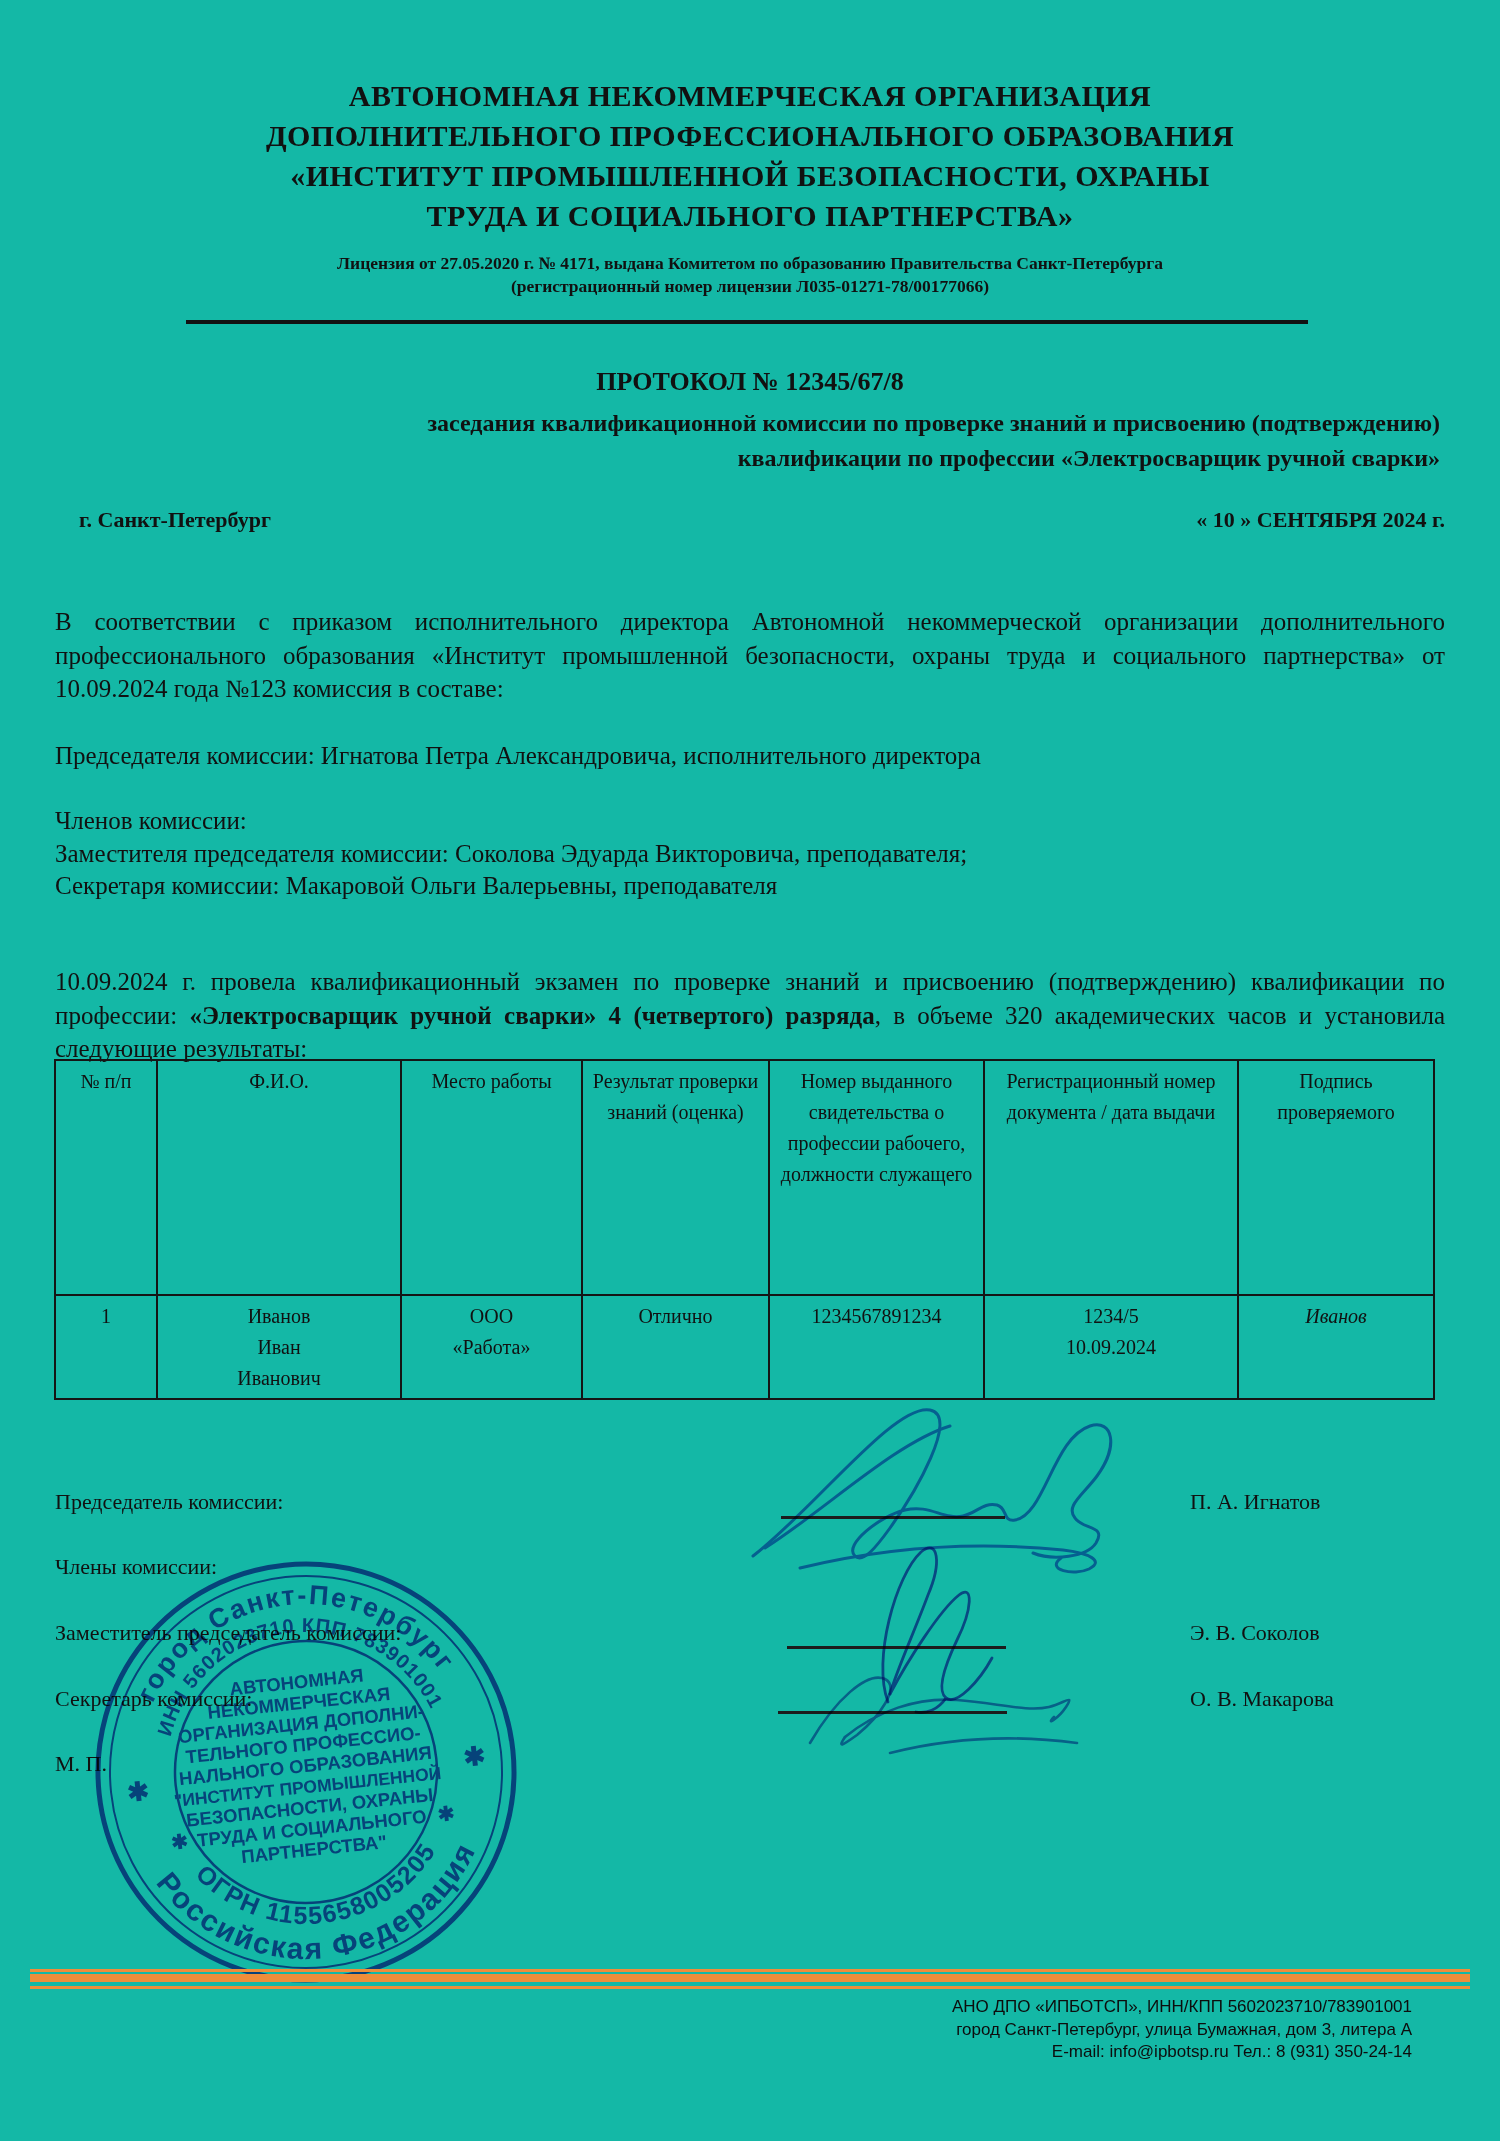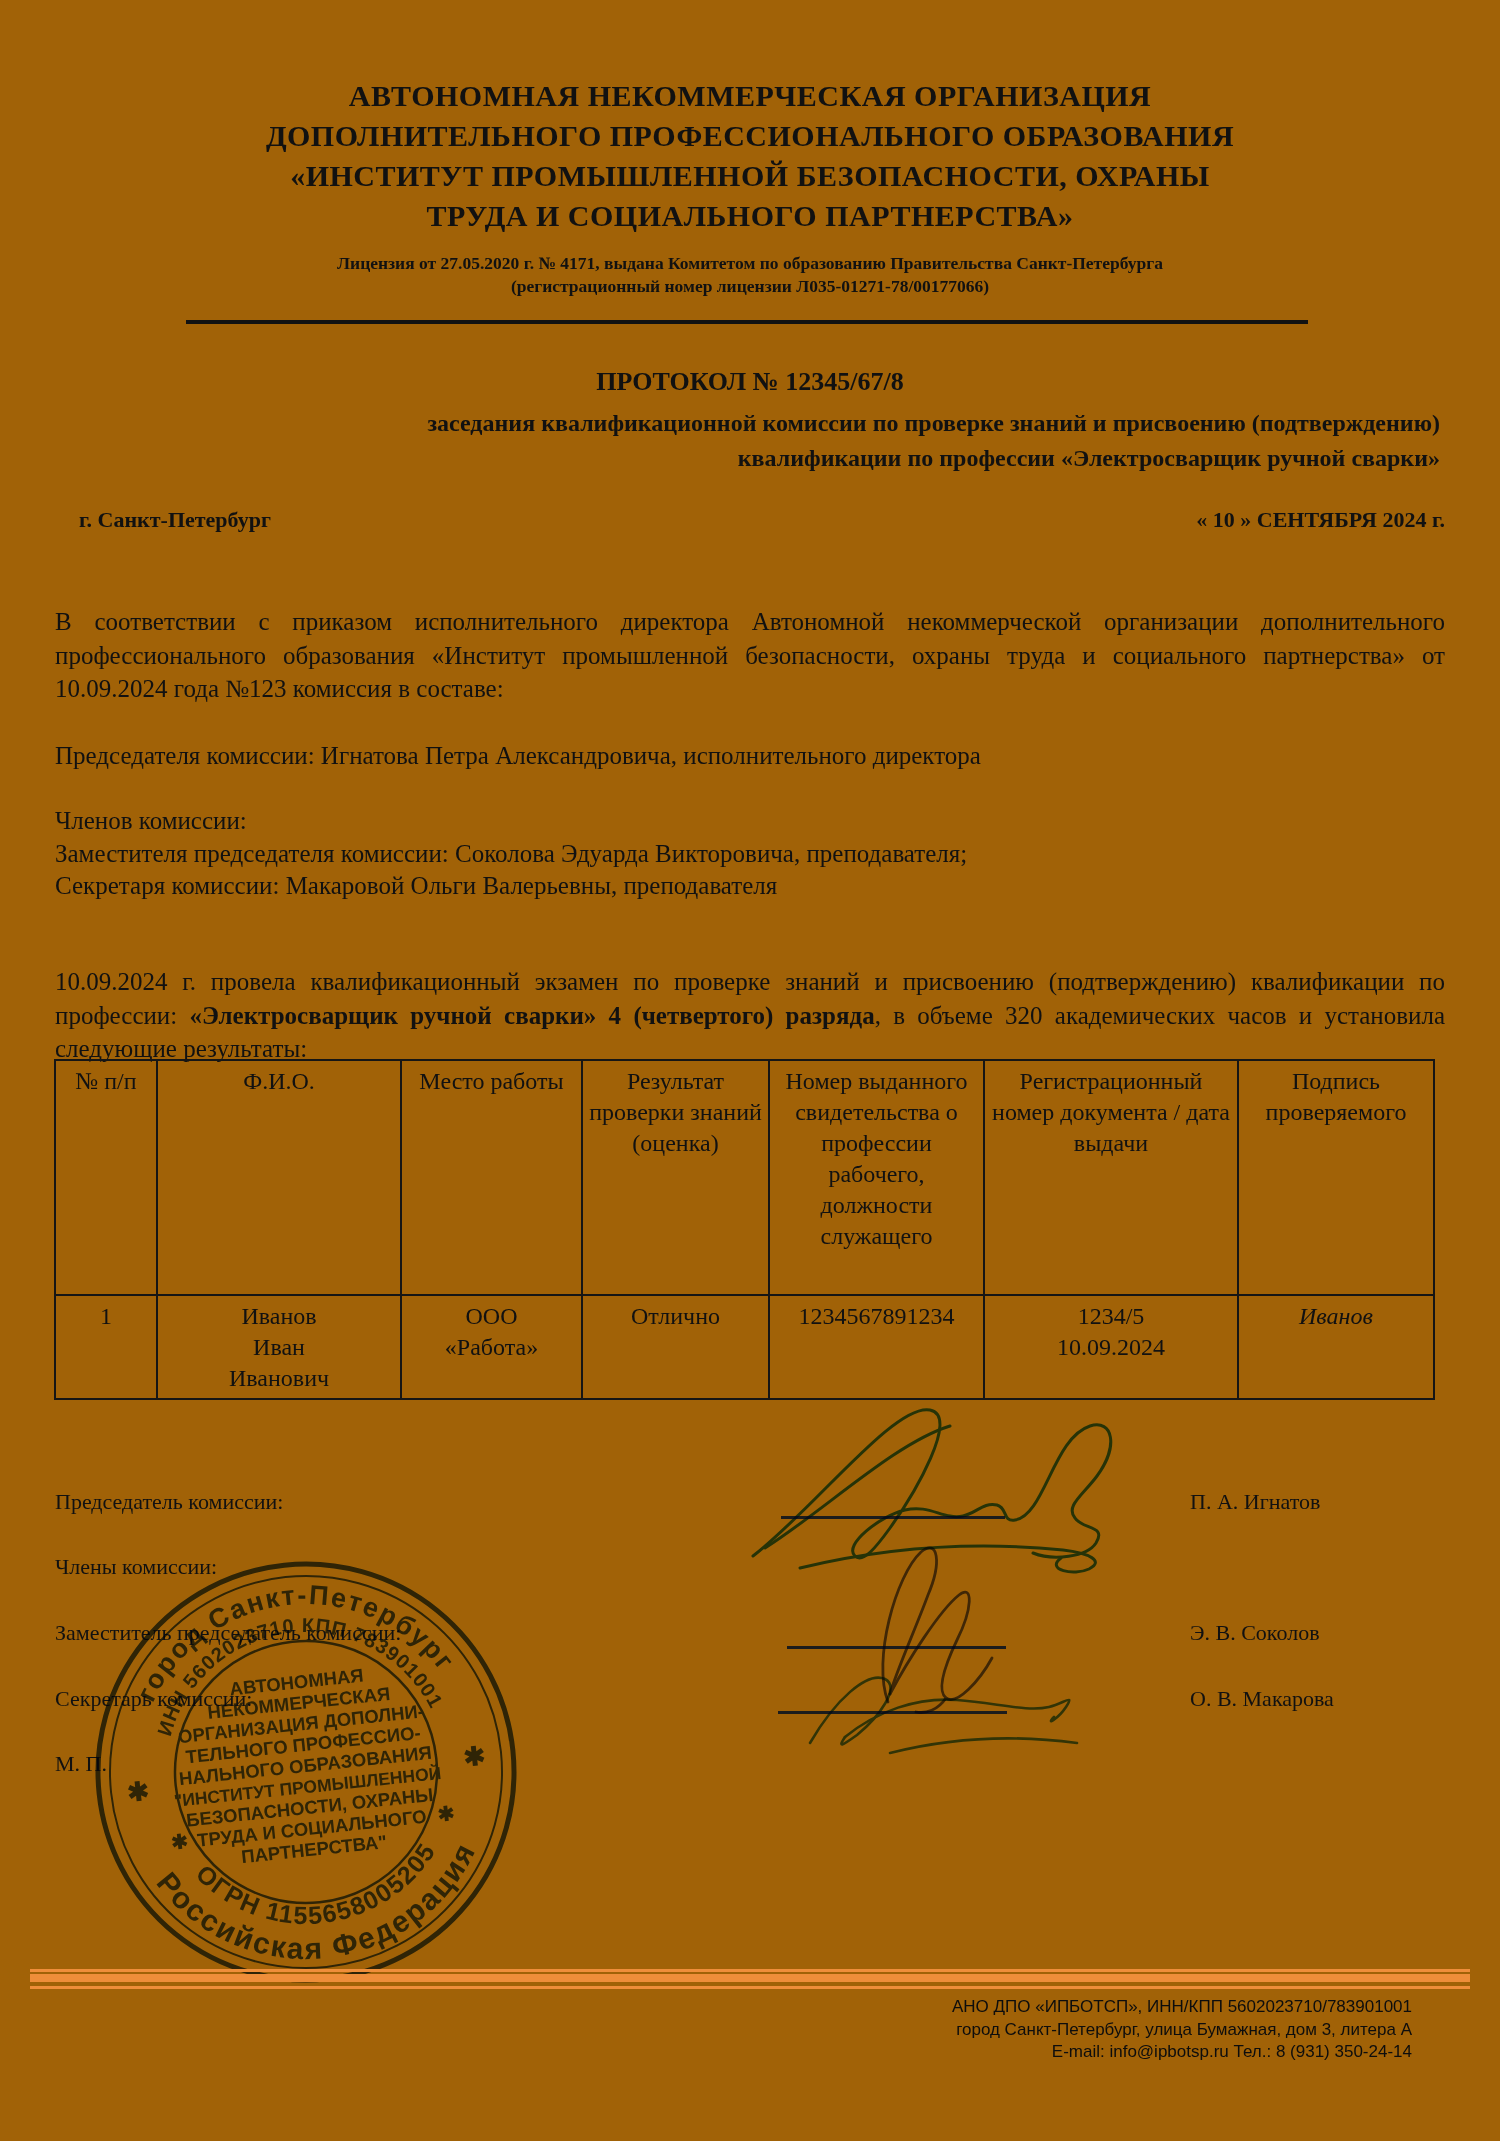--- a/index.html
+++ b/index.html
@@ -1,17 +1,17 @@
 <!DOCTYPE html>
 <html lang="ru"><head>
 <meta charset="utf-8">
 <style>
   html,body{margin:0;padding:0;background:#ffffff;}
   .page{
-    position:relative;width:1500px;height:2141px;background:#a16207;
+    position:relative;width:1500px;height:2141px;background:#14b8a6;
     font-family:"Liberation Serif", serif;color:#111;overflow:hidden;
   }
   .abs{position:absolute;}
   
   .org-header{top:76px;left:0;right:0;text-align:center;font-weight:bold;
     font-size:30px;line-height:40px;letter-spacing:.5px;}
   .license{top:252px;left:0;right:0;text-align:center;font-weight:bold;
     font-size:17.5px;line-height:23px;}
   .rule{top:320px;left:186px;width:1122px;height:4px;background:#121212;}
   
@@ -25,21 +25,21 @@
   .just{text-align:justify;}
   .par1{top:605px;}
   .chair{top:739px;}
   .members{top:805px;line-height:32.7px;}
   .exam{top:933px;margin-top:32px;}
   
   table.results{position:absolute;top:1059px;left:54px;width:1379px;
     border-collapse:collapse;table-layout:fixed;}
   table.results th,table.results td{
     border:2.5px solid #151515;vertical-align:top;text-align:center;
-    font-size:24px;line-height:31px;font-weight:normal;padding:5px 6px 4px 6px;
+    font-size:20px;line-height:31px;font-weight:normal;padding:5px 6px 4px 6px;
     white-space:pre-line;word-wrap:break-word;}
   table.results thead th{height:224px;}
   table.results tbody td{height:92px;}
   td.cell-fio{text-align:left;padding-left:14px;}
   td.cell-sign{font-style:italic;}
   
   .sig-label{left:55px;font-size:22px;}
   .sig-name{left:1190px;font-size:22px;}
   .sig-line{height:2.5px;background:#1c1c1c;}
   

